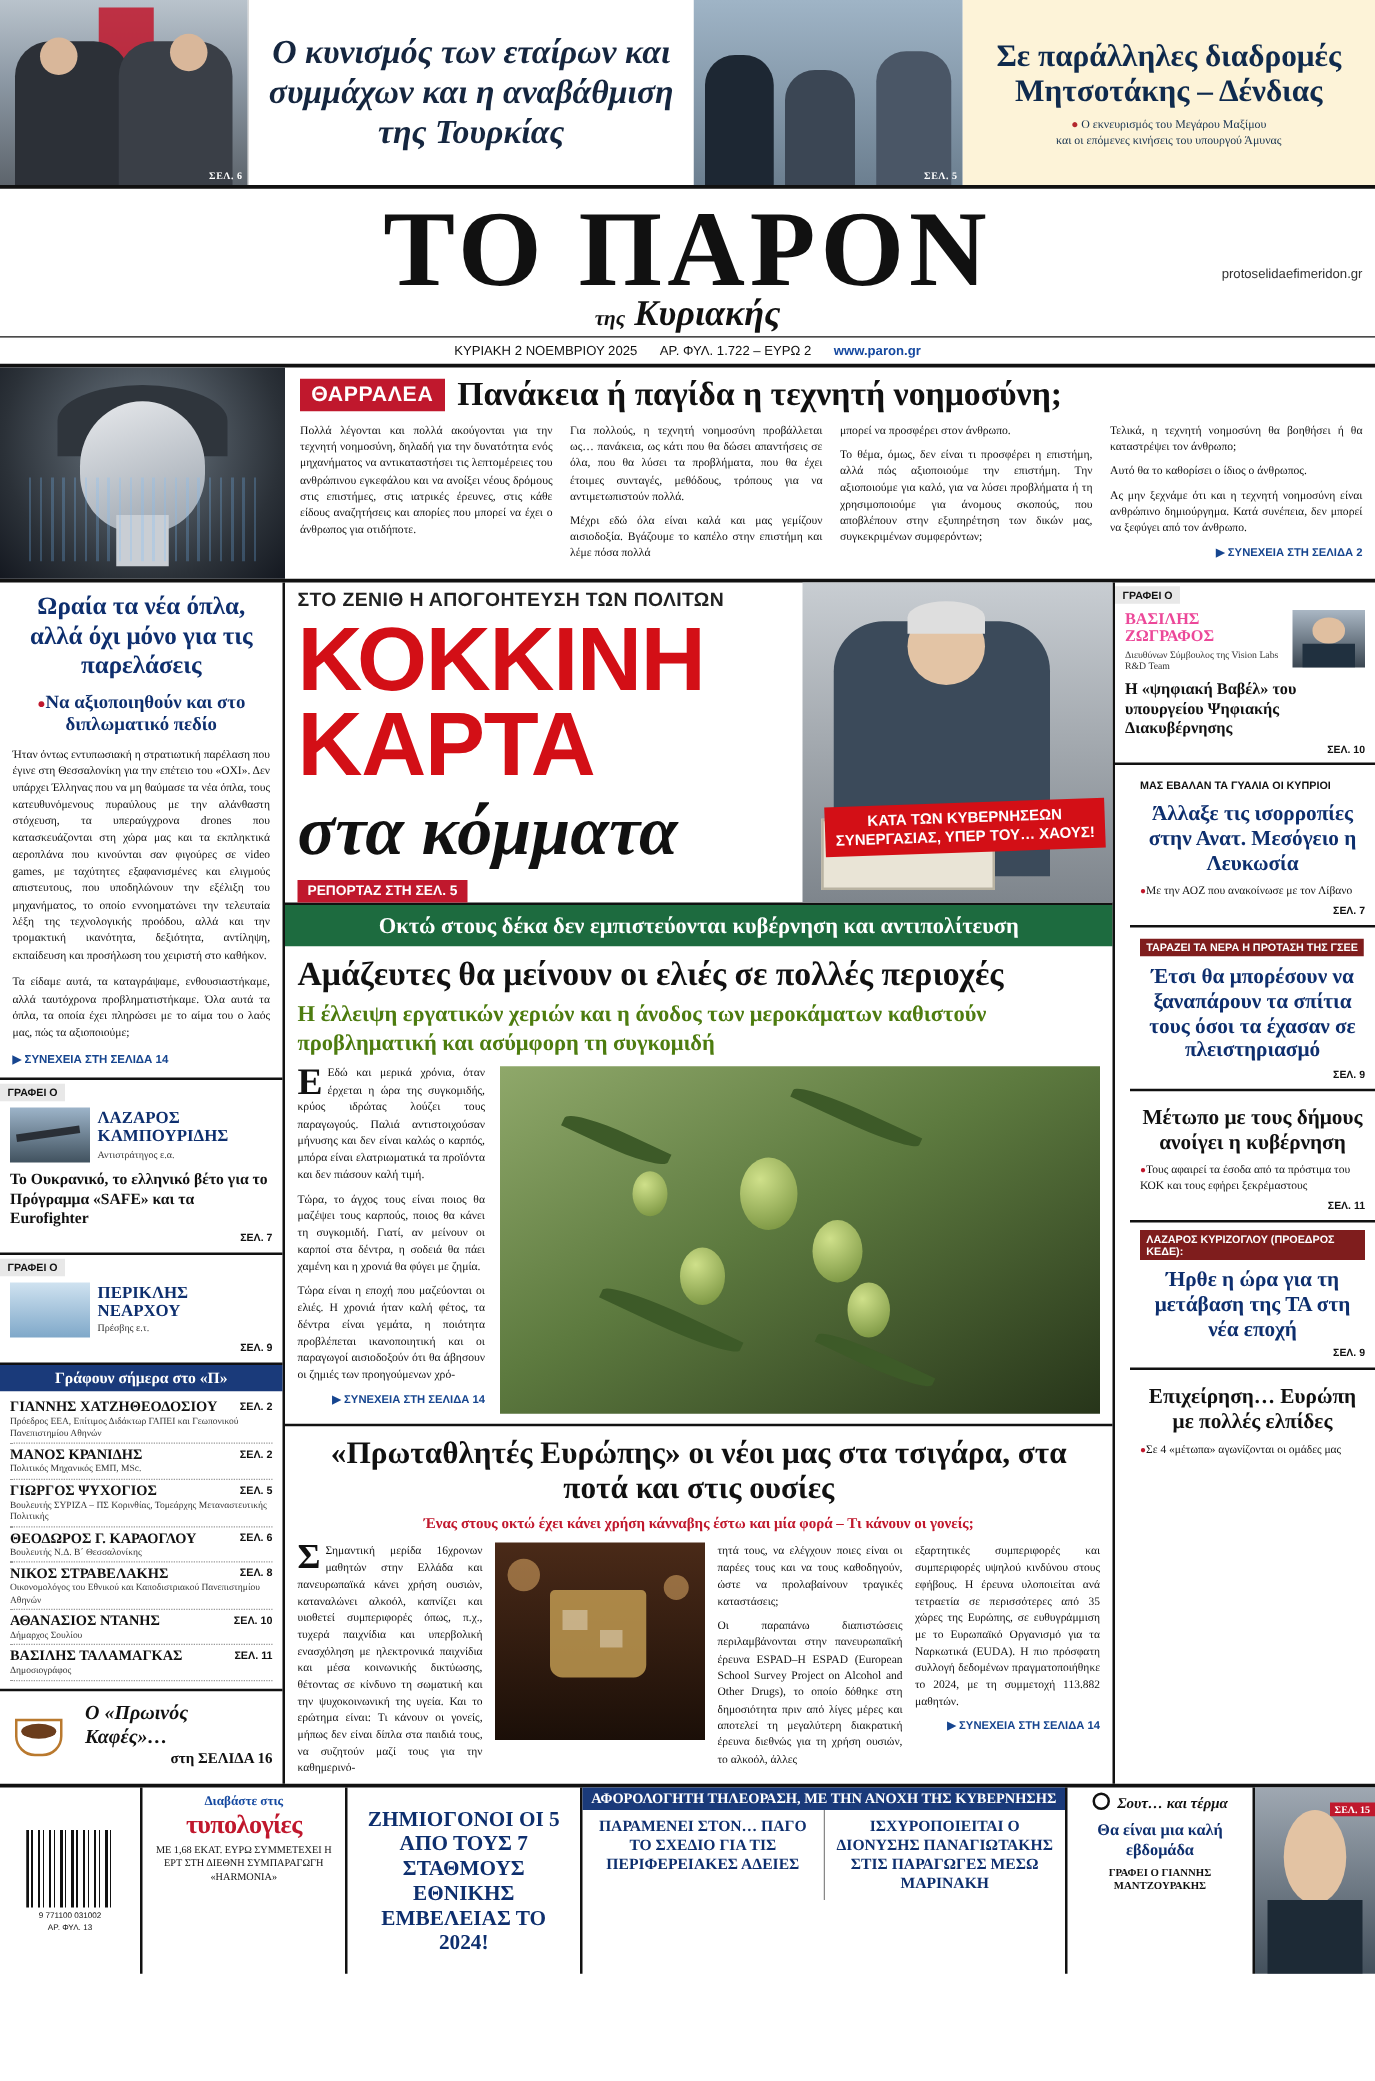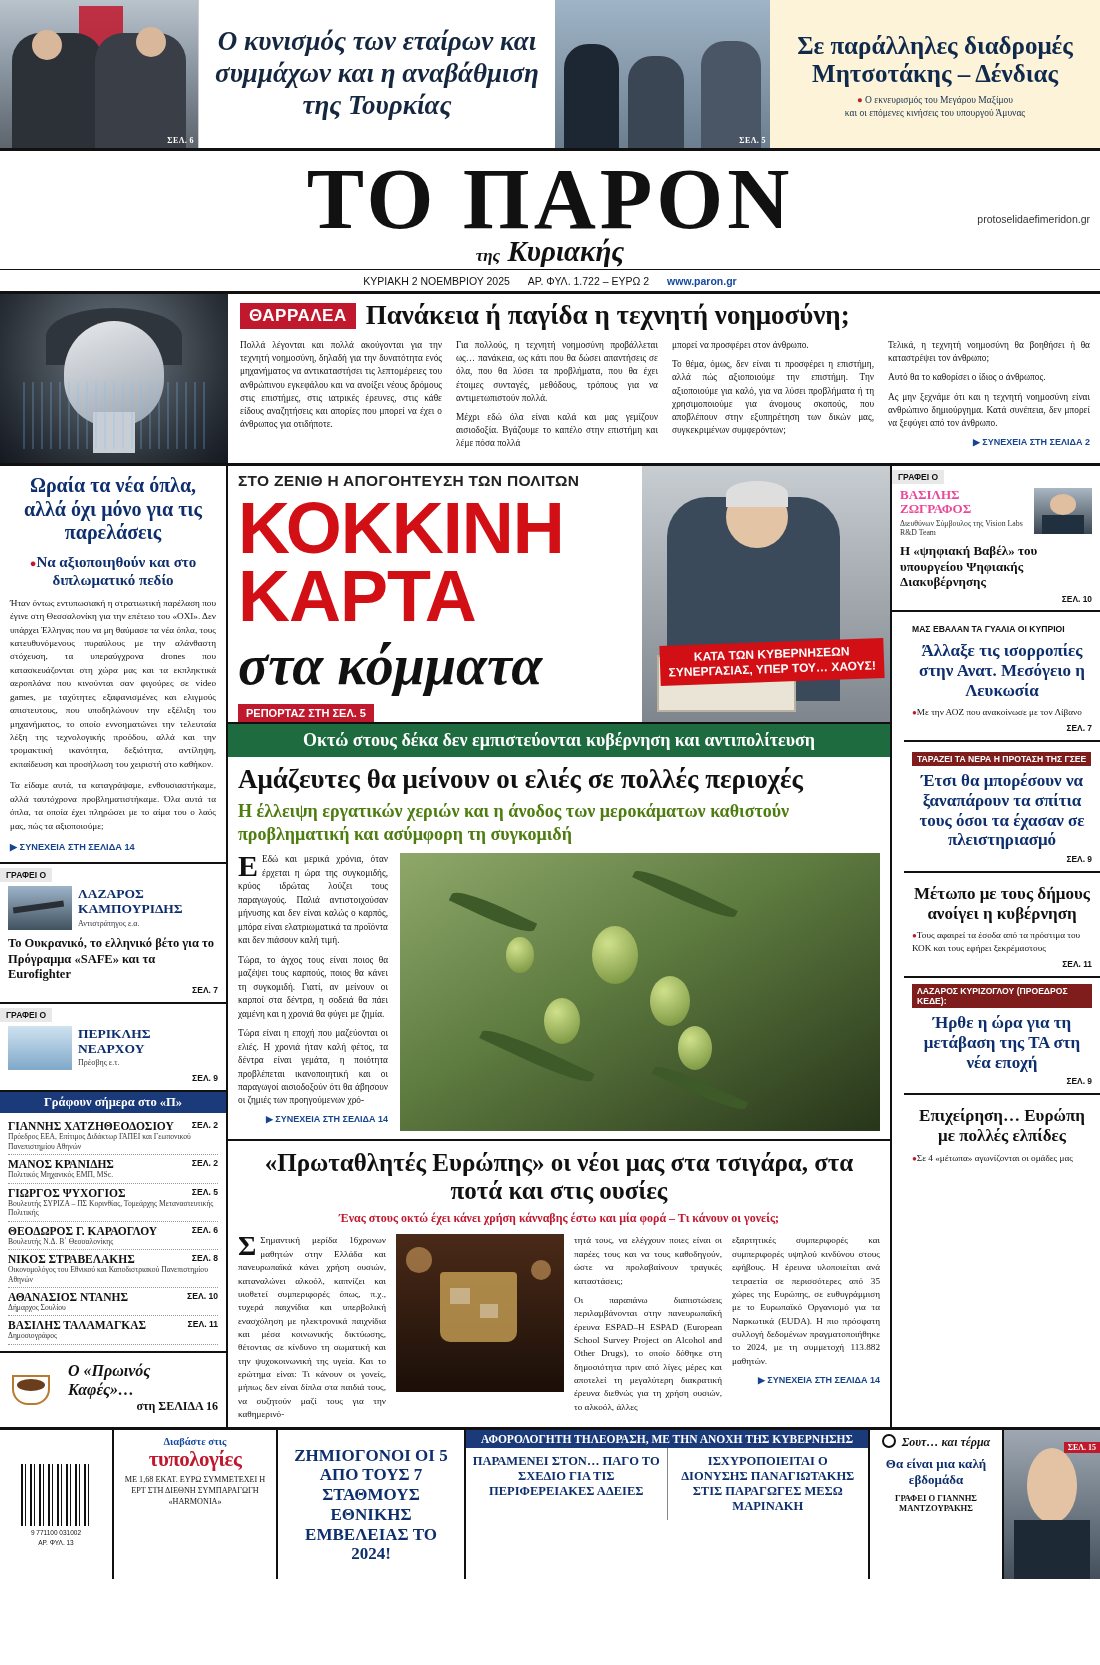--- a/index.html
+++ b/index.html
@@ -177,21 +177,21 @@
   .b-typ .l1 { font-size: 10.5px; color:#1549a0; font-weight:bold;}
   .b-typ .l2 { font-size: 21px; font-weight: bold; color: #c0182d; letter-spacing:-.5px;}
   .b-typ .l3 { font-size: 8.2px; line-height:1.3; margin-top:3px;}
   .b-zim { width: 188px; border-left:2px solid #111; display:flex; align-items:center;}
   .b-zim h3 { font-size: 17px; font-weight: bold; color:#0e2f6e; text-align:center; line-height:1.16;}
   .b-afor { flex: 1; border-left:2px solid #111; }
   .b-afor .hd { background:#1a3a7a; color:#fff; font-size:11.5px; font-weight:bold; text-align:center; padding:3px 2px;}
   .b-afor .two { display:flex; }
   .b-afor .two > div { flex:1; padding:6px; font-size:12.5px; font-weight:bold; color:#0e2f6e; text-align:center; line-height:1.2;}
   .b-afor .two > div + div { border-left:1px solid #888; }
-  .b-sout { width: 134px; border-left:2px solid #111; text-align:center; padding-top:4px;}
+  .b-sout { width: 150px; border-left:2px solid #111; text-align:center; padding-top:4px;}
   .b-sout .tag { font-size: 12px; font-weight:bold; font-style:italic; }
   .b-sout .ball { display:inline-block; width:14px; height:14px; border-radius:50%; background:#fff; border:2px solid #111; vertical-align:-2px; margin-right:3px;}
   .b-sout .t2 { font-size: 13px; font-weight:bold; color:#0e2f6e; margin-top:6px; line-height:1.2;}
   .b-sout .nm { font-size: 8.6px; font-weight:bold; margin-top:6px;}
   .b-face { width: 98px; border-left:2px solid #111; background:linear-gradient(180deg,#9fa8b2,#43505c); position:relative; overflow:hidden;}
   .b-face .h { position:absolute; left:24%; top:12%; width:52%; height:50%; border-radius:50%; background:#e3c3a3;}
   .b-face .b { position:absolute; left:10%; bottom:0; width:80%; height:40%; background:#1d2a36;}
   .b-sel15 { position:absolute; right:0; top:12px; background:#c0182d; color:#fff; font-size:8px; font-weight:bold; padding:1px 4px;}
 </style>
 </head>

